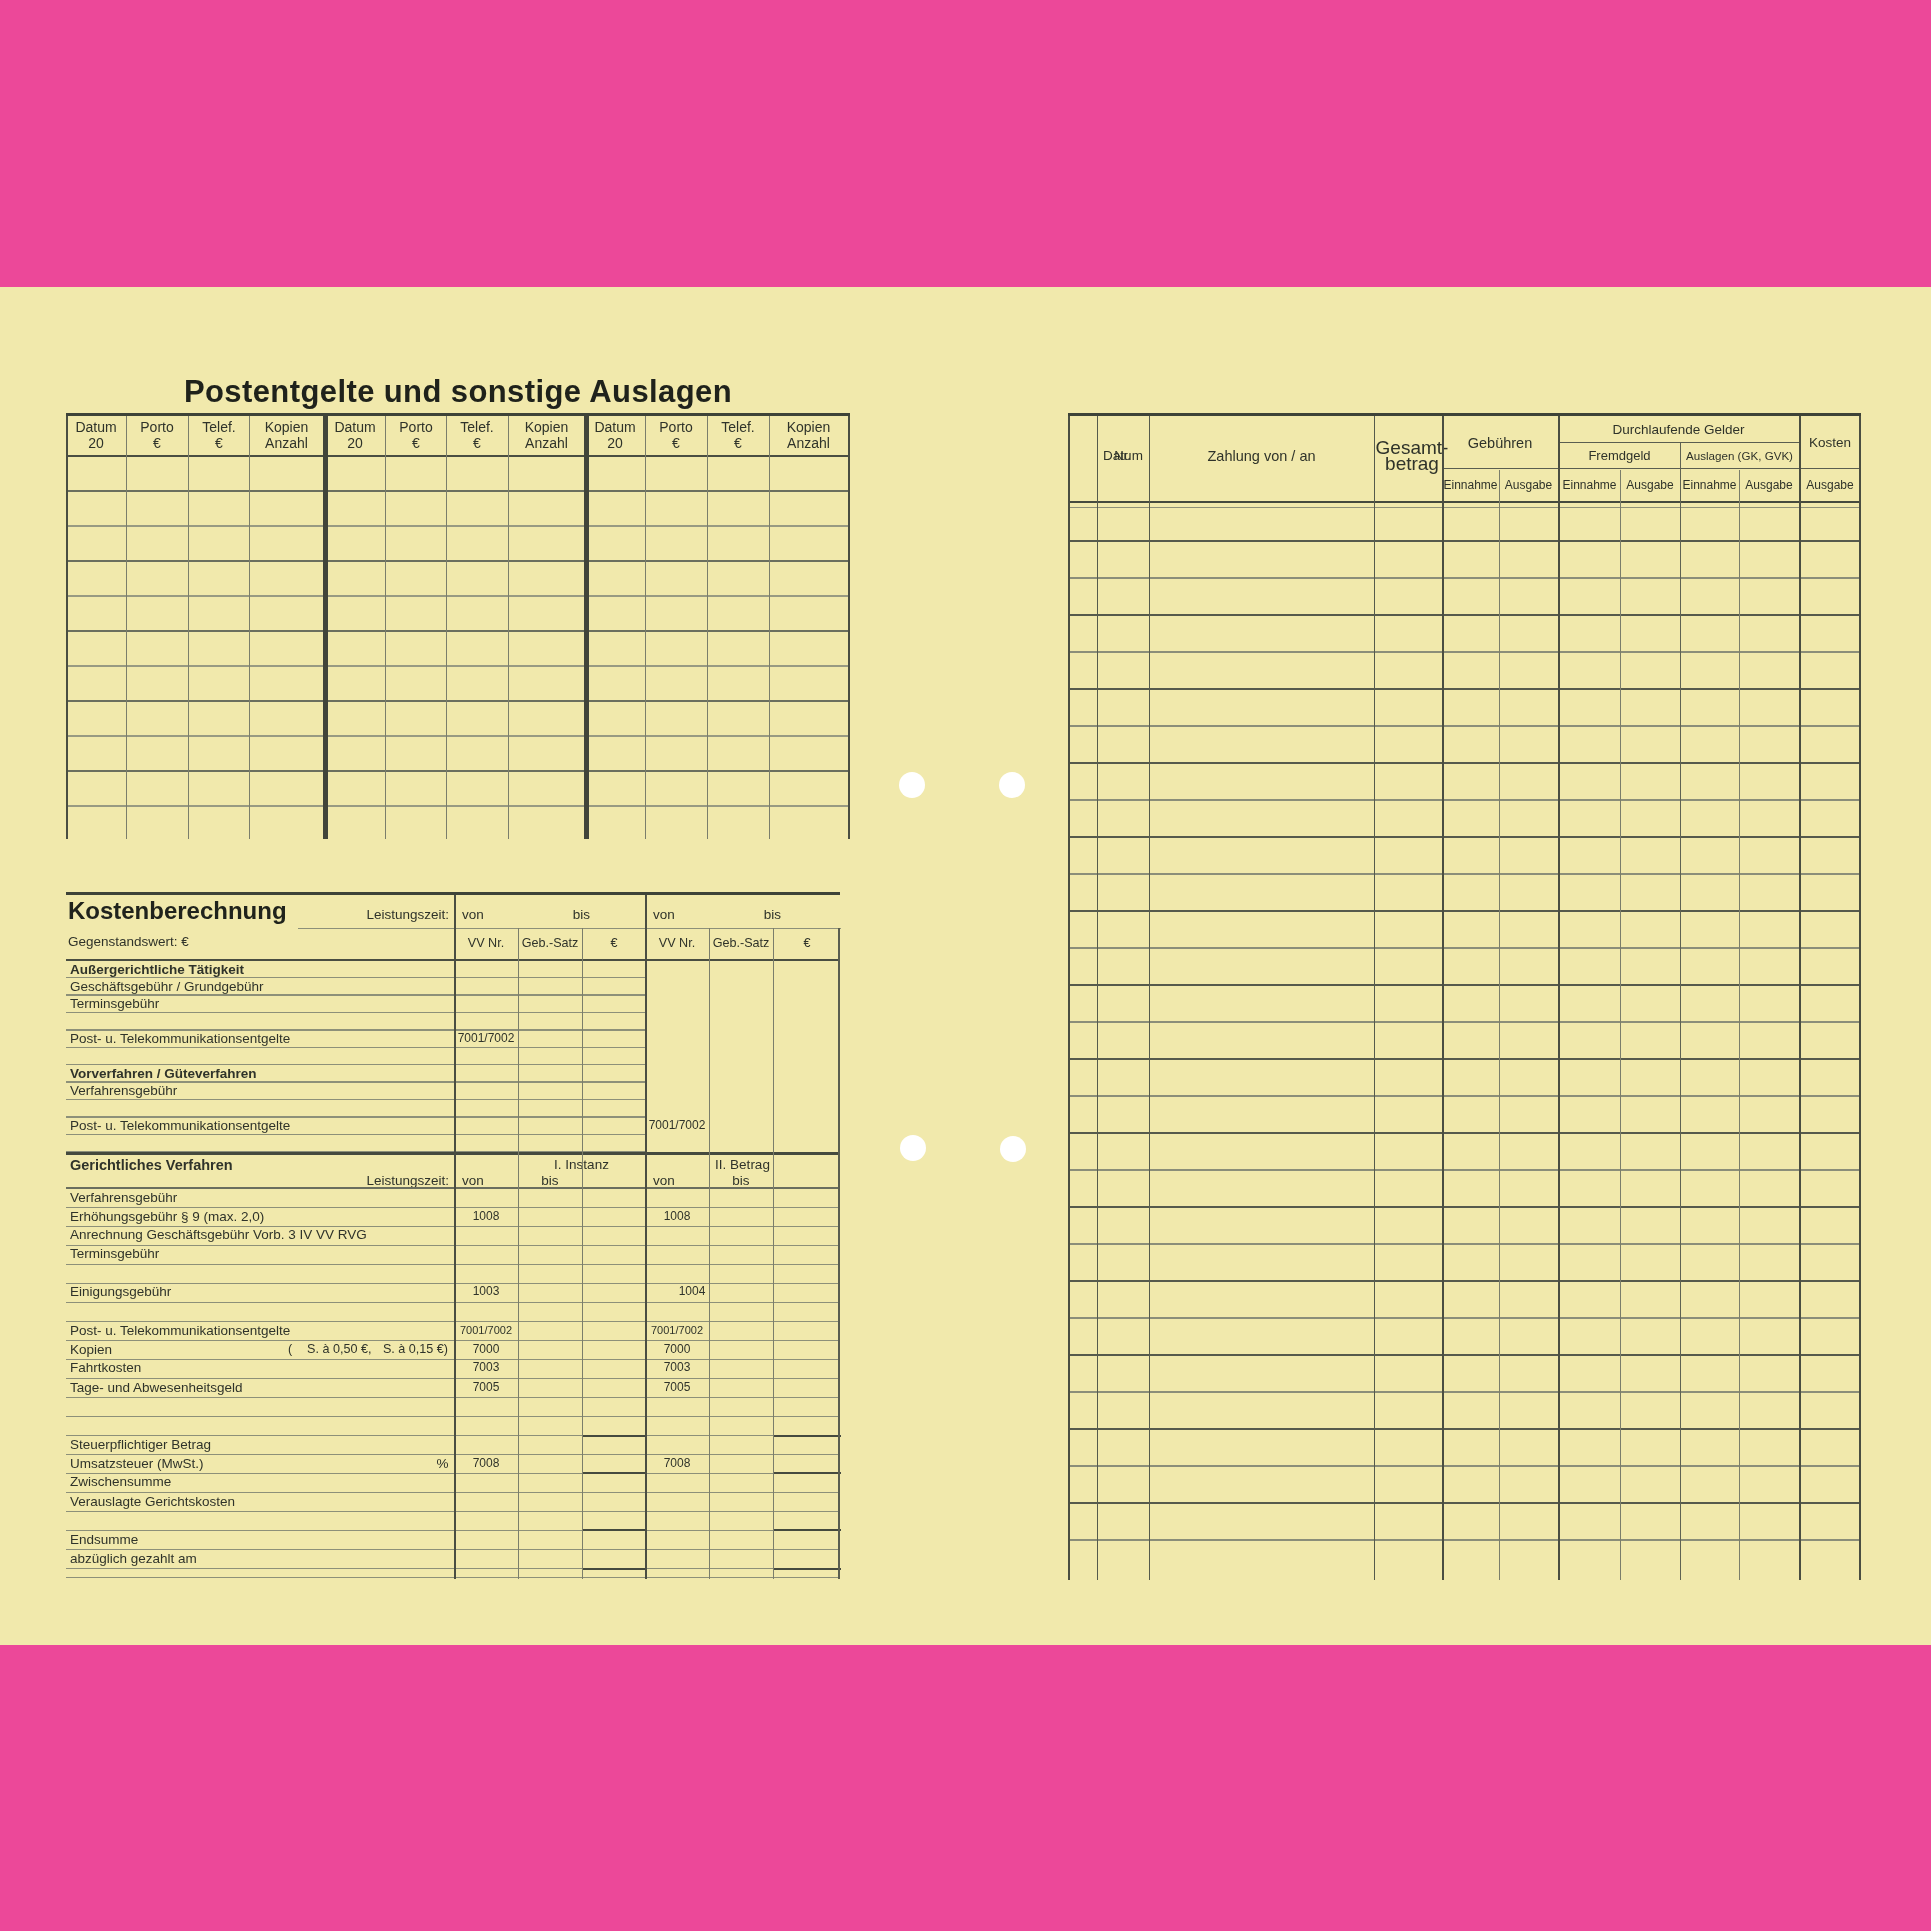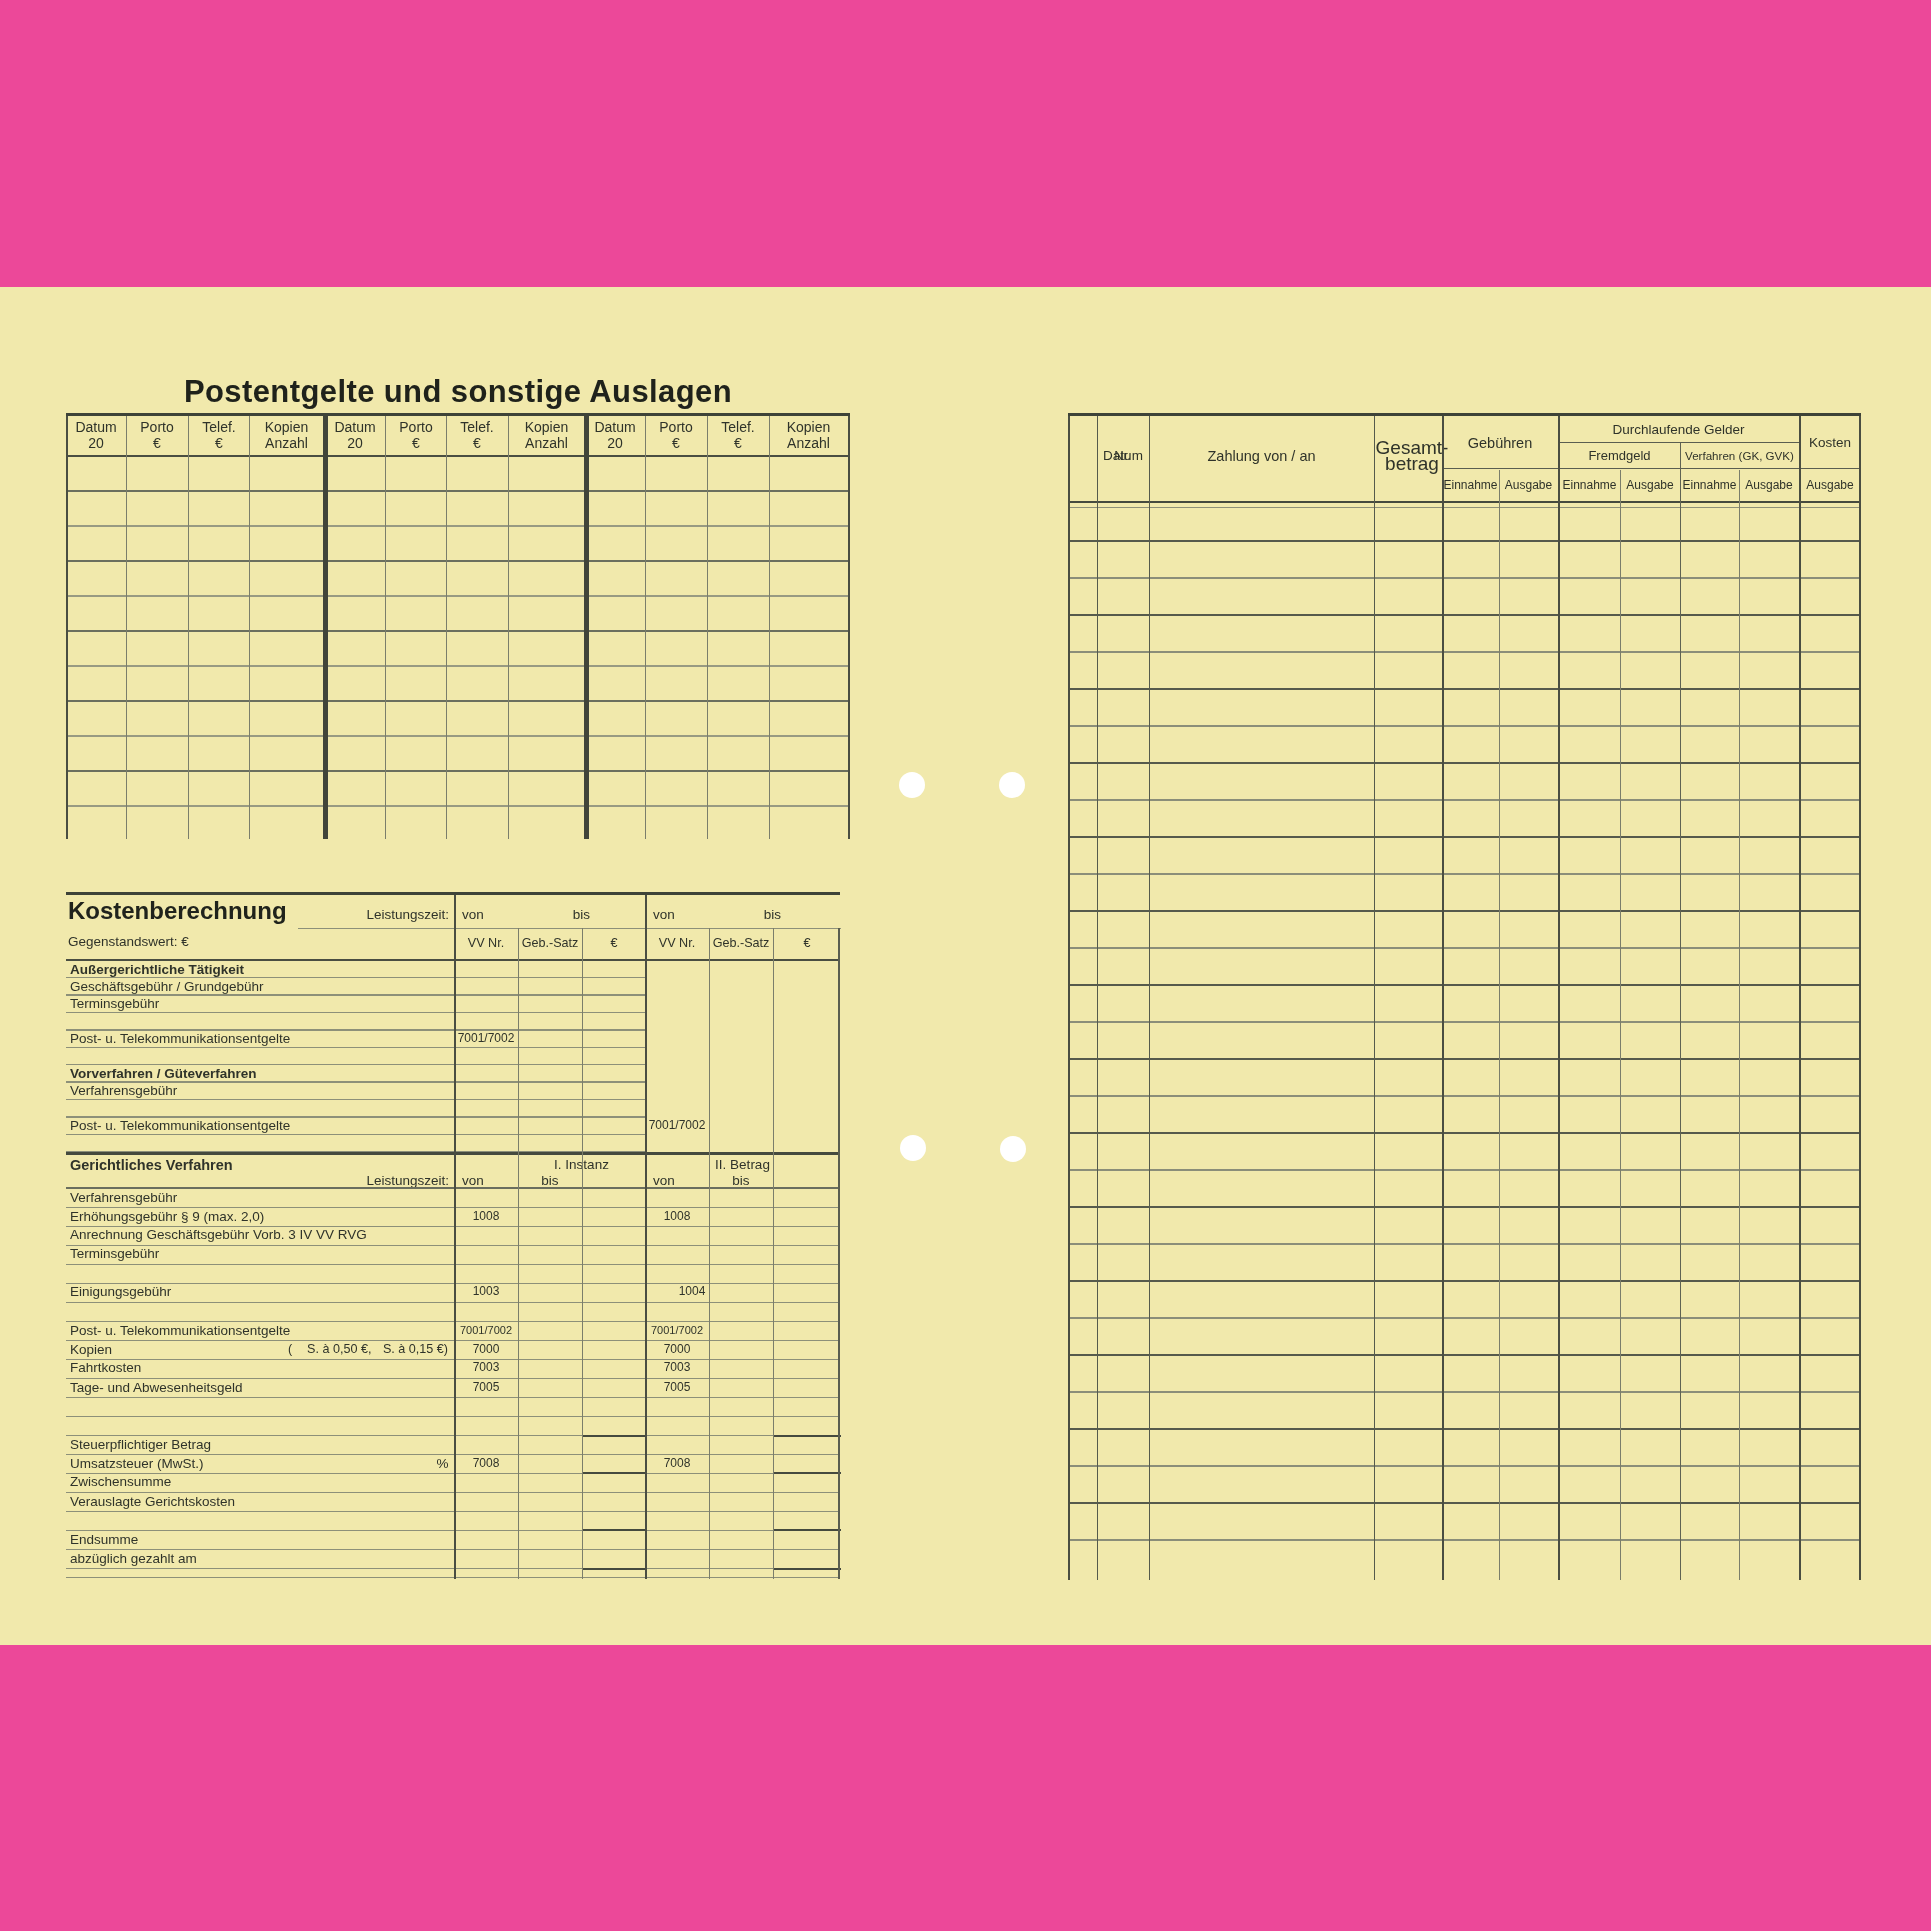--- a/index.html
+++ b/index.html
@@ -90,21 +90,21 @@
         <div class="abs rt-main" style="left:29px;top:32px;width:52px;font-size:13.5px;">Datum</div>
         <div class="abs rt-main" style="left:81px;top:32px;width:225px;font-size:14.5px;">Zahlung von / an</div>
         <div class="abs rt-main" style="left:306px;top:24px;width:76px;font-size:19px;line-height:16.4px;">
           <span>Gesamt-</span><br><span>betrag</span>
         </div>
         <div class="abs rt-main" style="left:374px;top:19.3px;width:116px;font-size:14.5px;">Gebühren</div>
         <div class="h" style="left:374px;top:52px;width:116px;height:1.4px;background:#5a5e50;"></div>
         <div class="abs rt-main" style="left:490px;top:5.8px;width:241px;font-size:13.5px;">Durchlaufende Gelder</div>
         <div class="h" style="left:490px;top:26px;width:241px;height:1.4px;background:#5a5e50;"></div>
         <div class="abs rt-main" style="left:490px;top:32px;width:123px;font-size:13px;">Fremdgeld</div>
-        <div class="abs rt-main" style="left:612px;top:33px;width:119px;font-size:11.6px;">Verfahren (GK, GVK)</div>
+        <div class="abs rt-main" style="left:612px;top:33px;width:119px;font-size:11.6px;">Auslagen (GK, GVK)</div>
         <div class="h" style="left:490px;top:52px;width:241px;height:1.4px;background:#5a5e50;"></div>
         <div class="abs rt-main" style="left:731px;top:19.3px;width:62px;font-size:13.5px;">Kosten</div>
         <div class="h" style="left:731px;top:52px;width:62px;height:1.4px;background:#5a5e50;"></div>
 
         <div class="abs rt-sub" style="left:374px;top:54px;width:57px;">Einnahme</div>
         <div class="abs rt-sub" style="left:431px;top:54px;width:59px;">Ausgabe</div>
         <div class="abs rt-sub" style="left:490px;top:54px;width:63px;">Einnahme</div>
         <div class="abs rt-sub" style="left:552px;top:54px;width:60px;">Ausgabe</div>
         <div class="abs rt-sub" style="left:612px;top:54px;width:59px;">Einnahme</div>
         <div class="abs rt-sub" style="left:671px;top:54px;width:60px;">Ausgabe</div>

